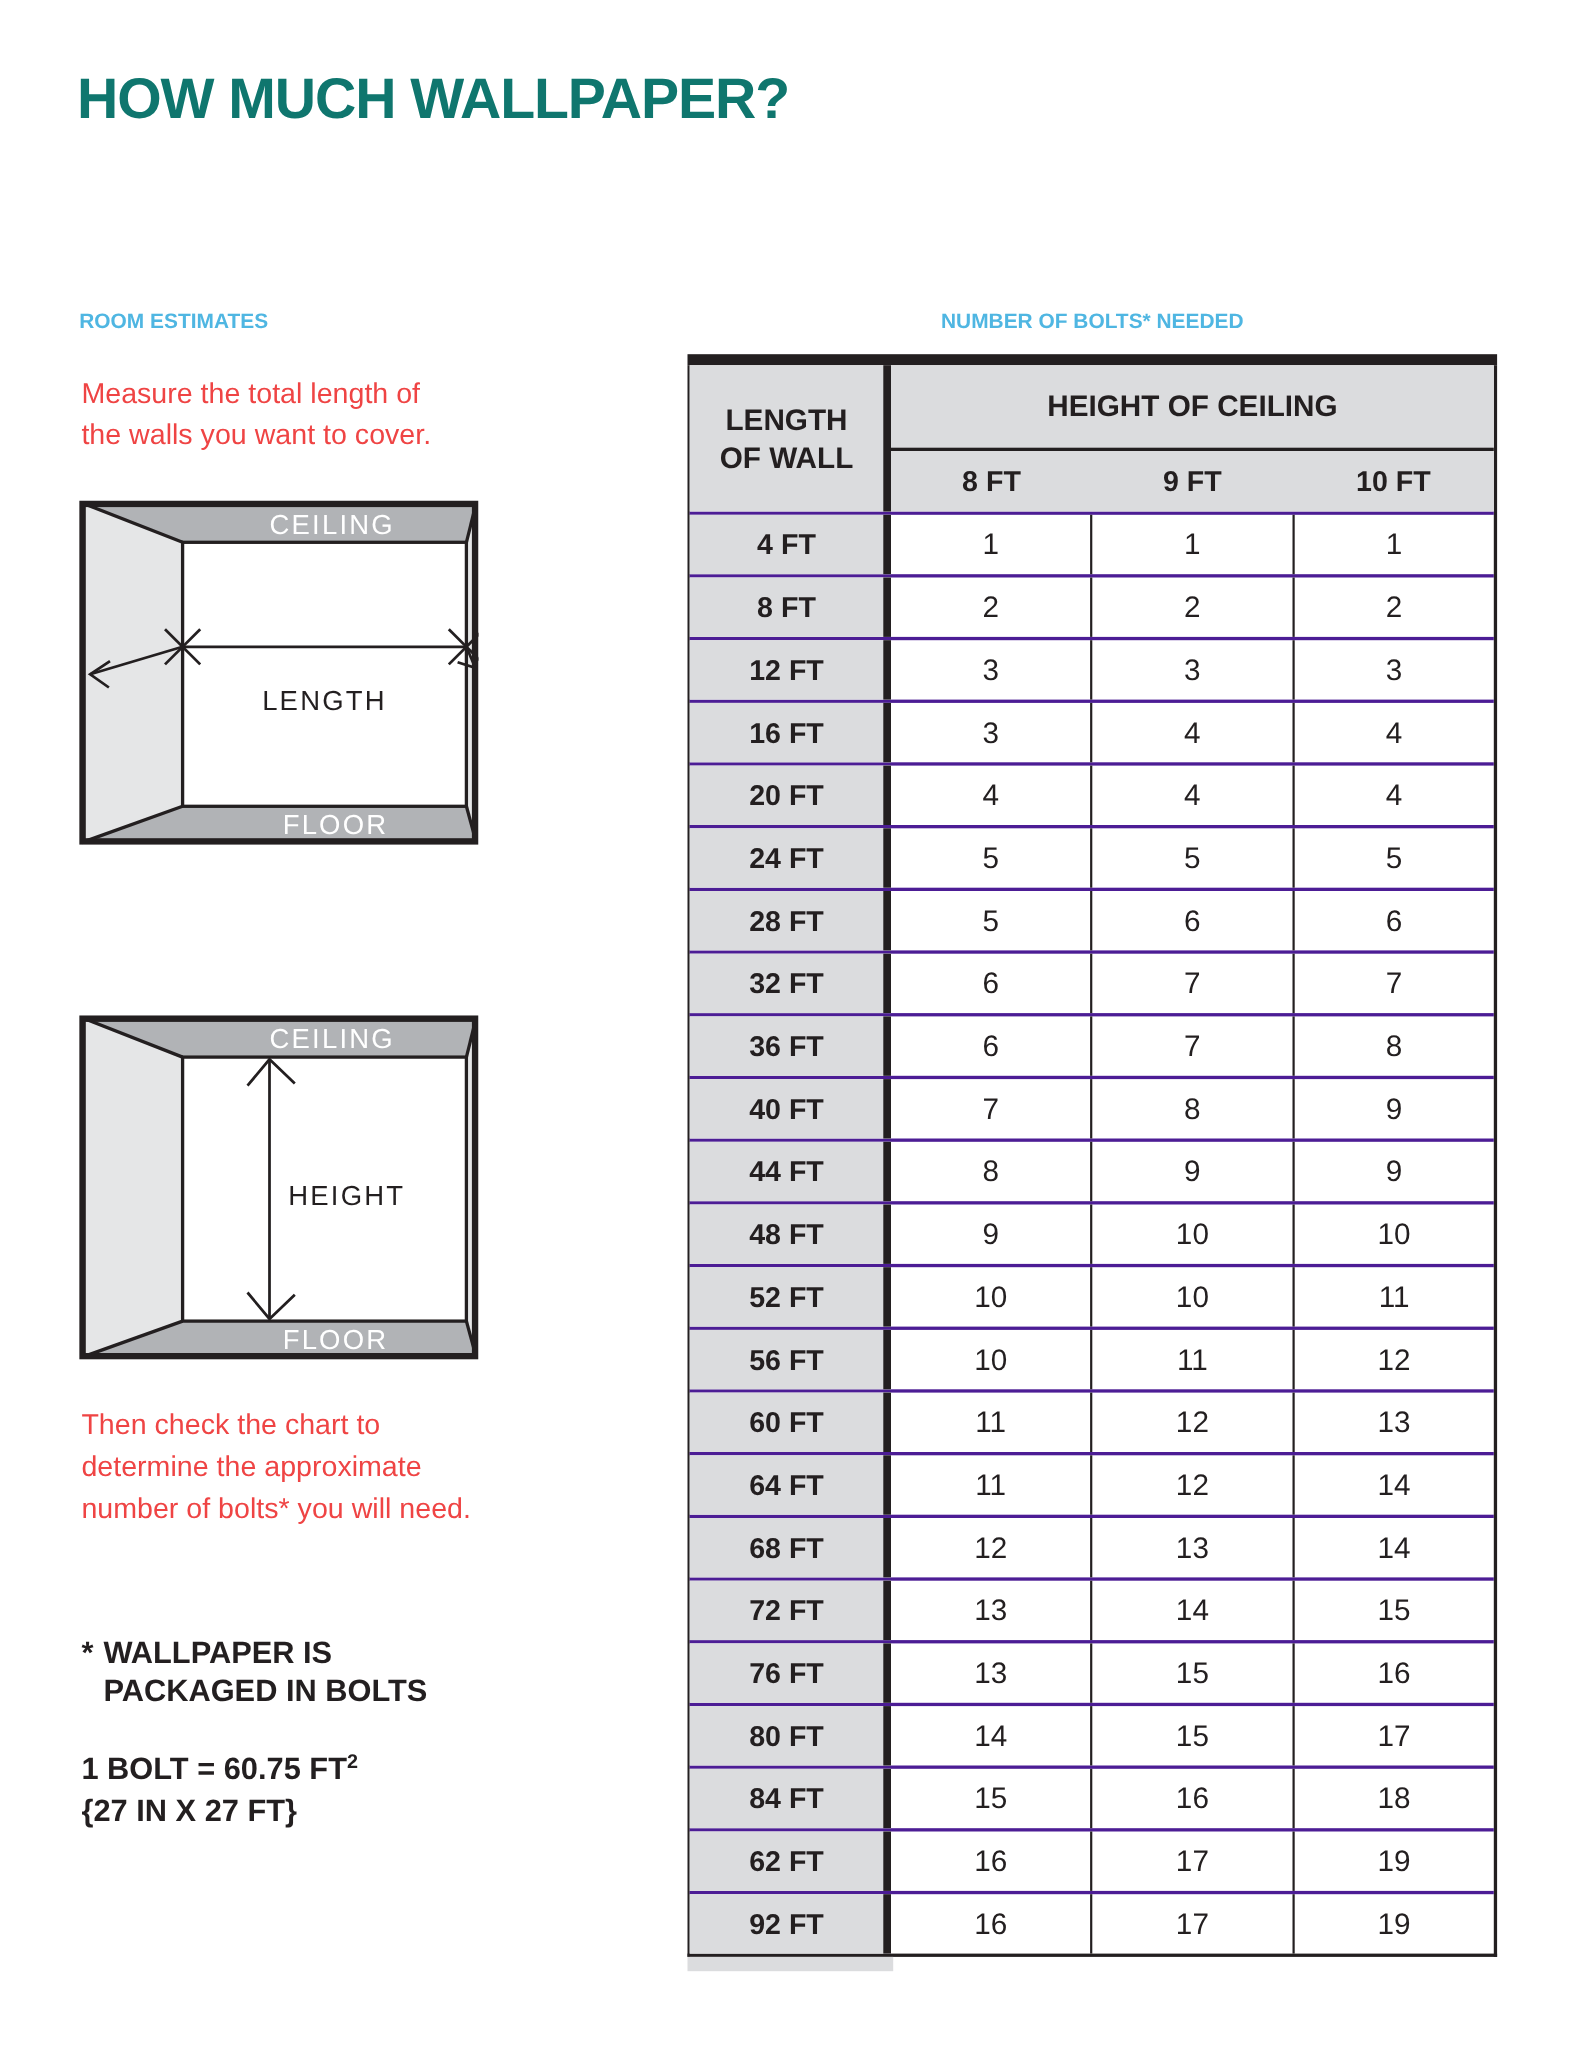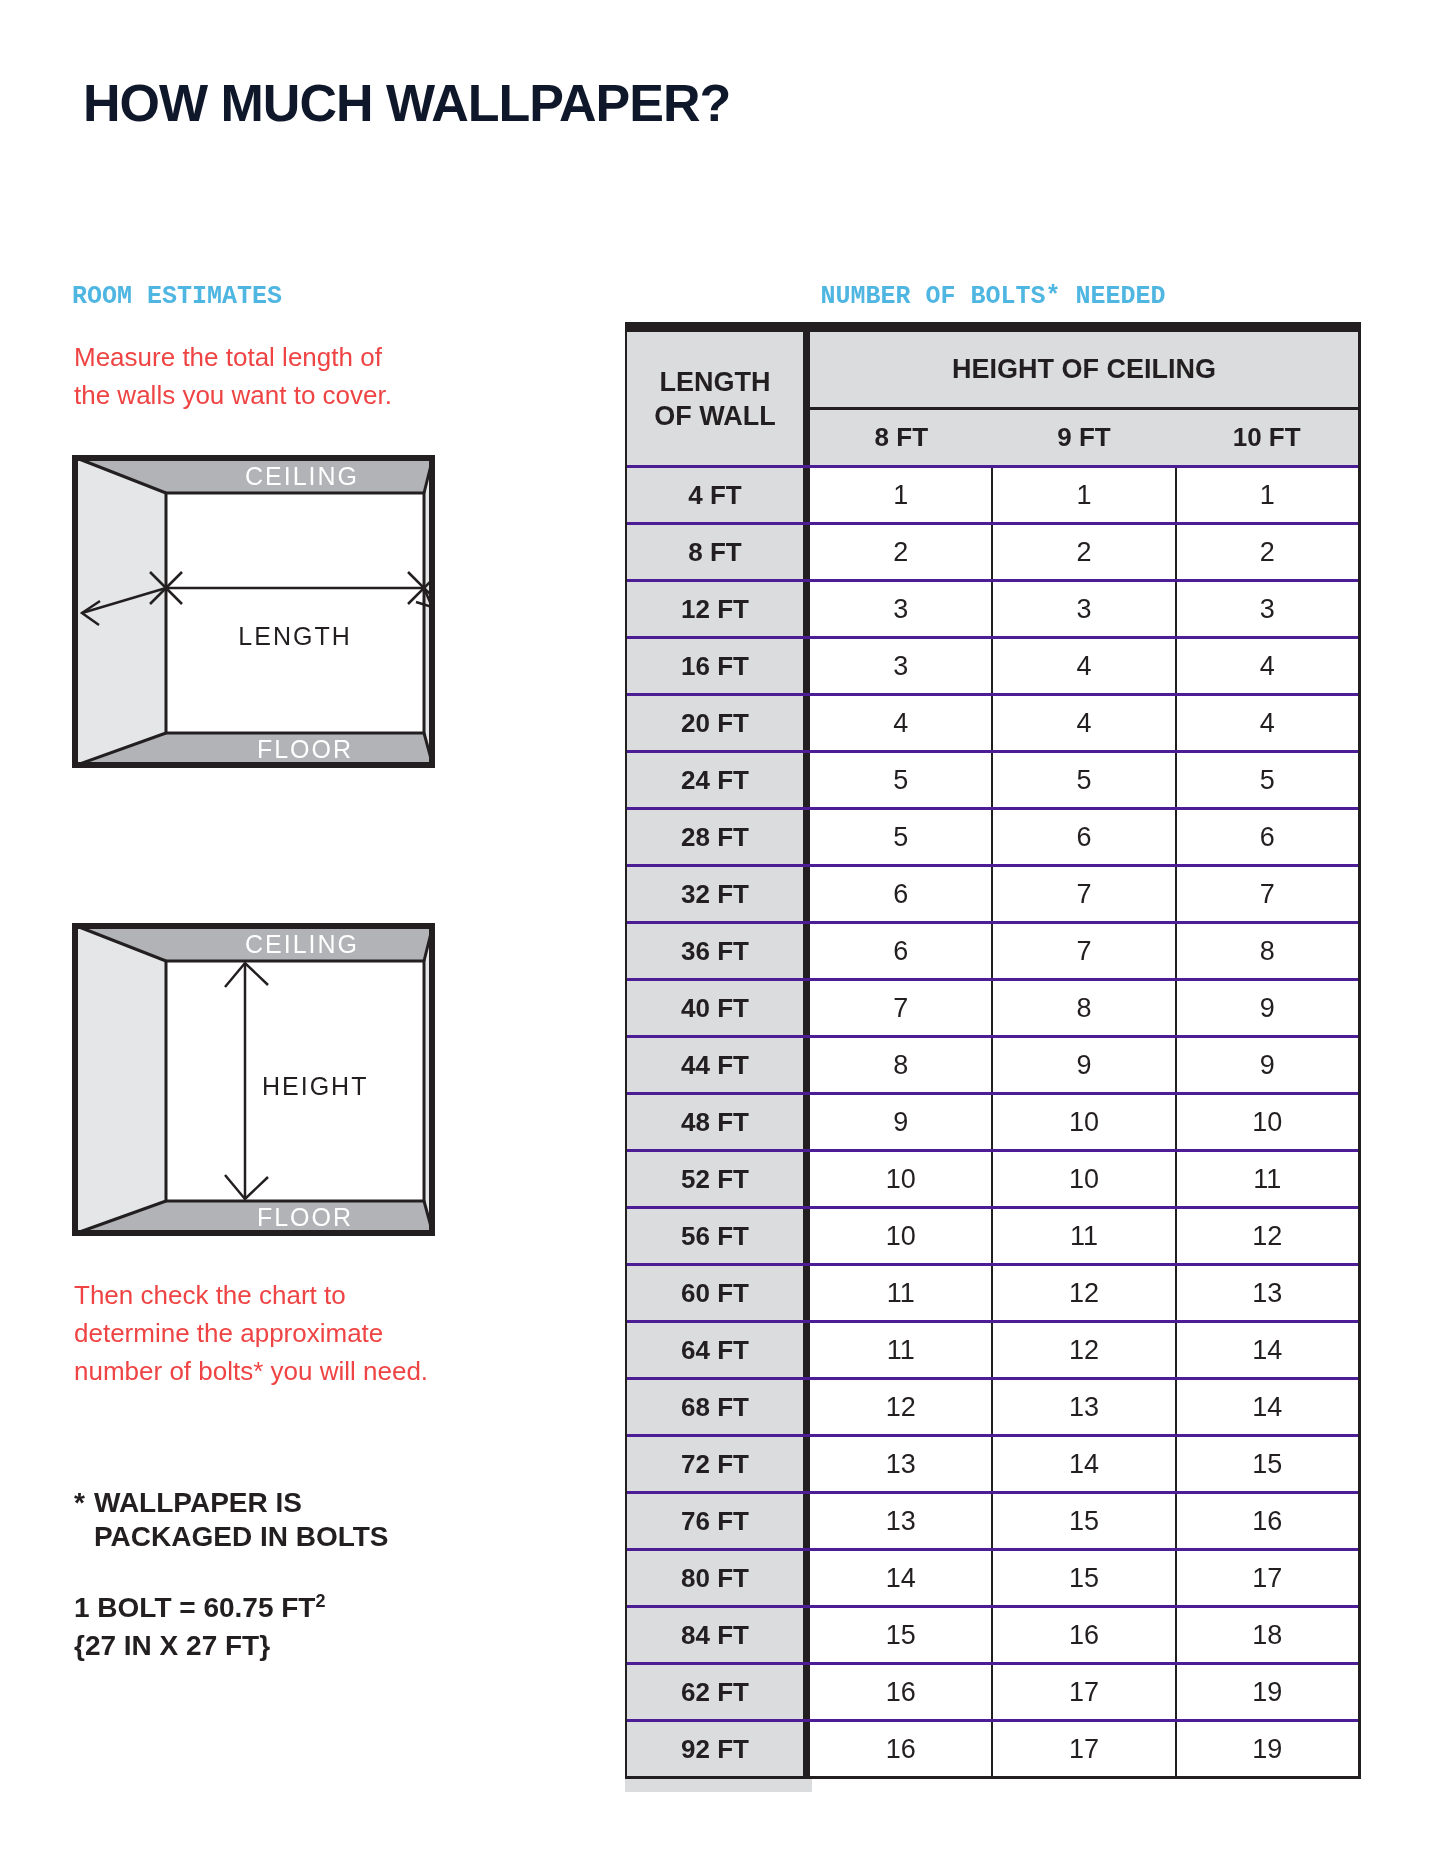--- a/index.html
+++ b/index.html
@@ -3,25 +3,25 @@
 <meta charset="utf-8">
 <style>
   html,body { margin:0; padding:0; background:#ffffff; }
   .page {
     position:relative; width:1445px; height:1870px; background:#ffffff;
     font-family:"Liberation Sans", sans-serif; color:#231f20; overflow:hidden;
   }
   .abs { position:absolute; }
 
   .page-title {
-    left:70px; top:60px; margin:13px;
-    font-size:52px; font-weight:700; letter-spacing:-1px; color:#0f172a;
+    left:70px; top:60px; margin:0;
+    font-size:52px; font-weight:700; letter-spacing:-1px; color:#0f766e;
   }
   .section-heading {
-    margin:0; font-size:25px; font-weight:700; color:#4fb6e2; letter-spacing:0;font-family:Liberation Mono, monospace;
+    margin:0; font-size:19px; font-weight:700; color:#4fb6e2; letter-spacing:0;
   }
   .h-room { left:72px; top:282px; }
   .h-bolts { left:625px; top:282px; width:736px; text-align:center; }
 
   .body-text { margin:0; font-size:26px; line-height:38px; color:#ef4444; }
   .body-text span { display:block; }
   .p1 { left:74px; top:338px; }
   .p2 { left:74px; top:816px; }
   .p3 { left:74px; top:1276px; }
 

